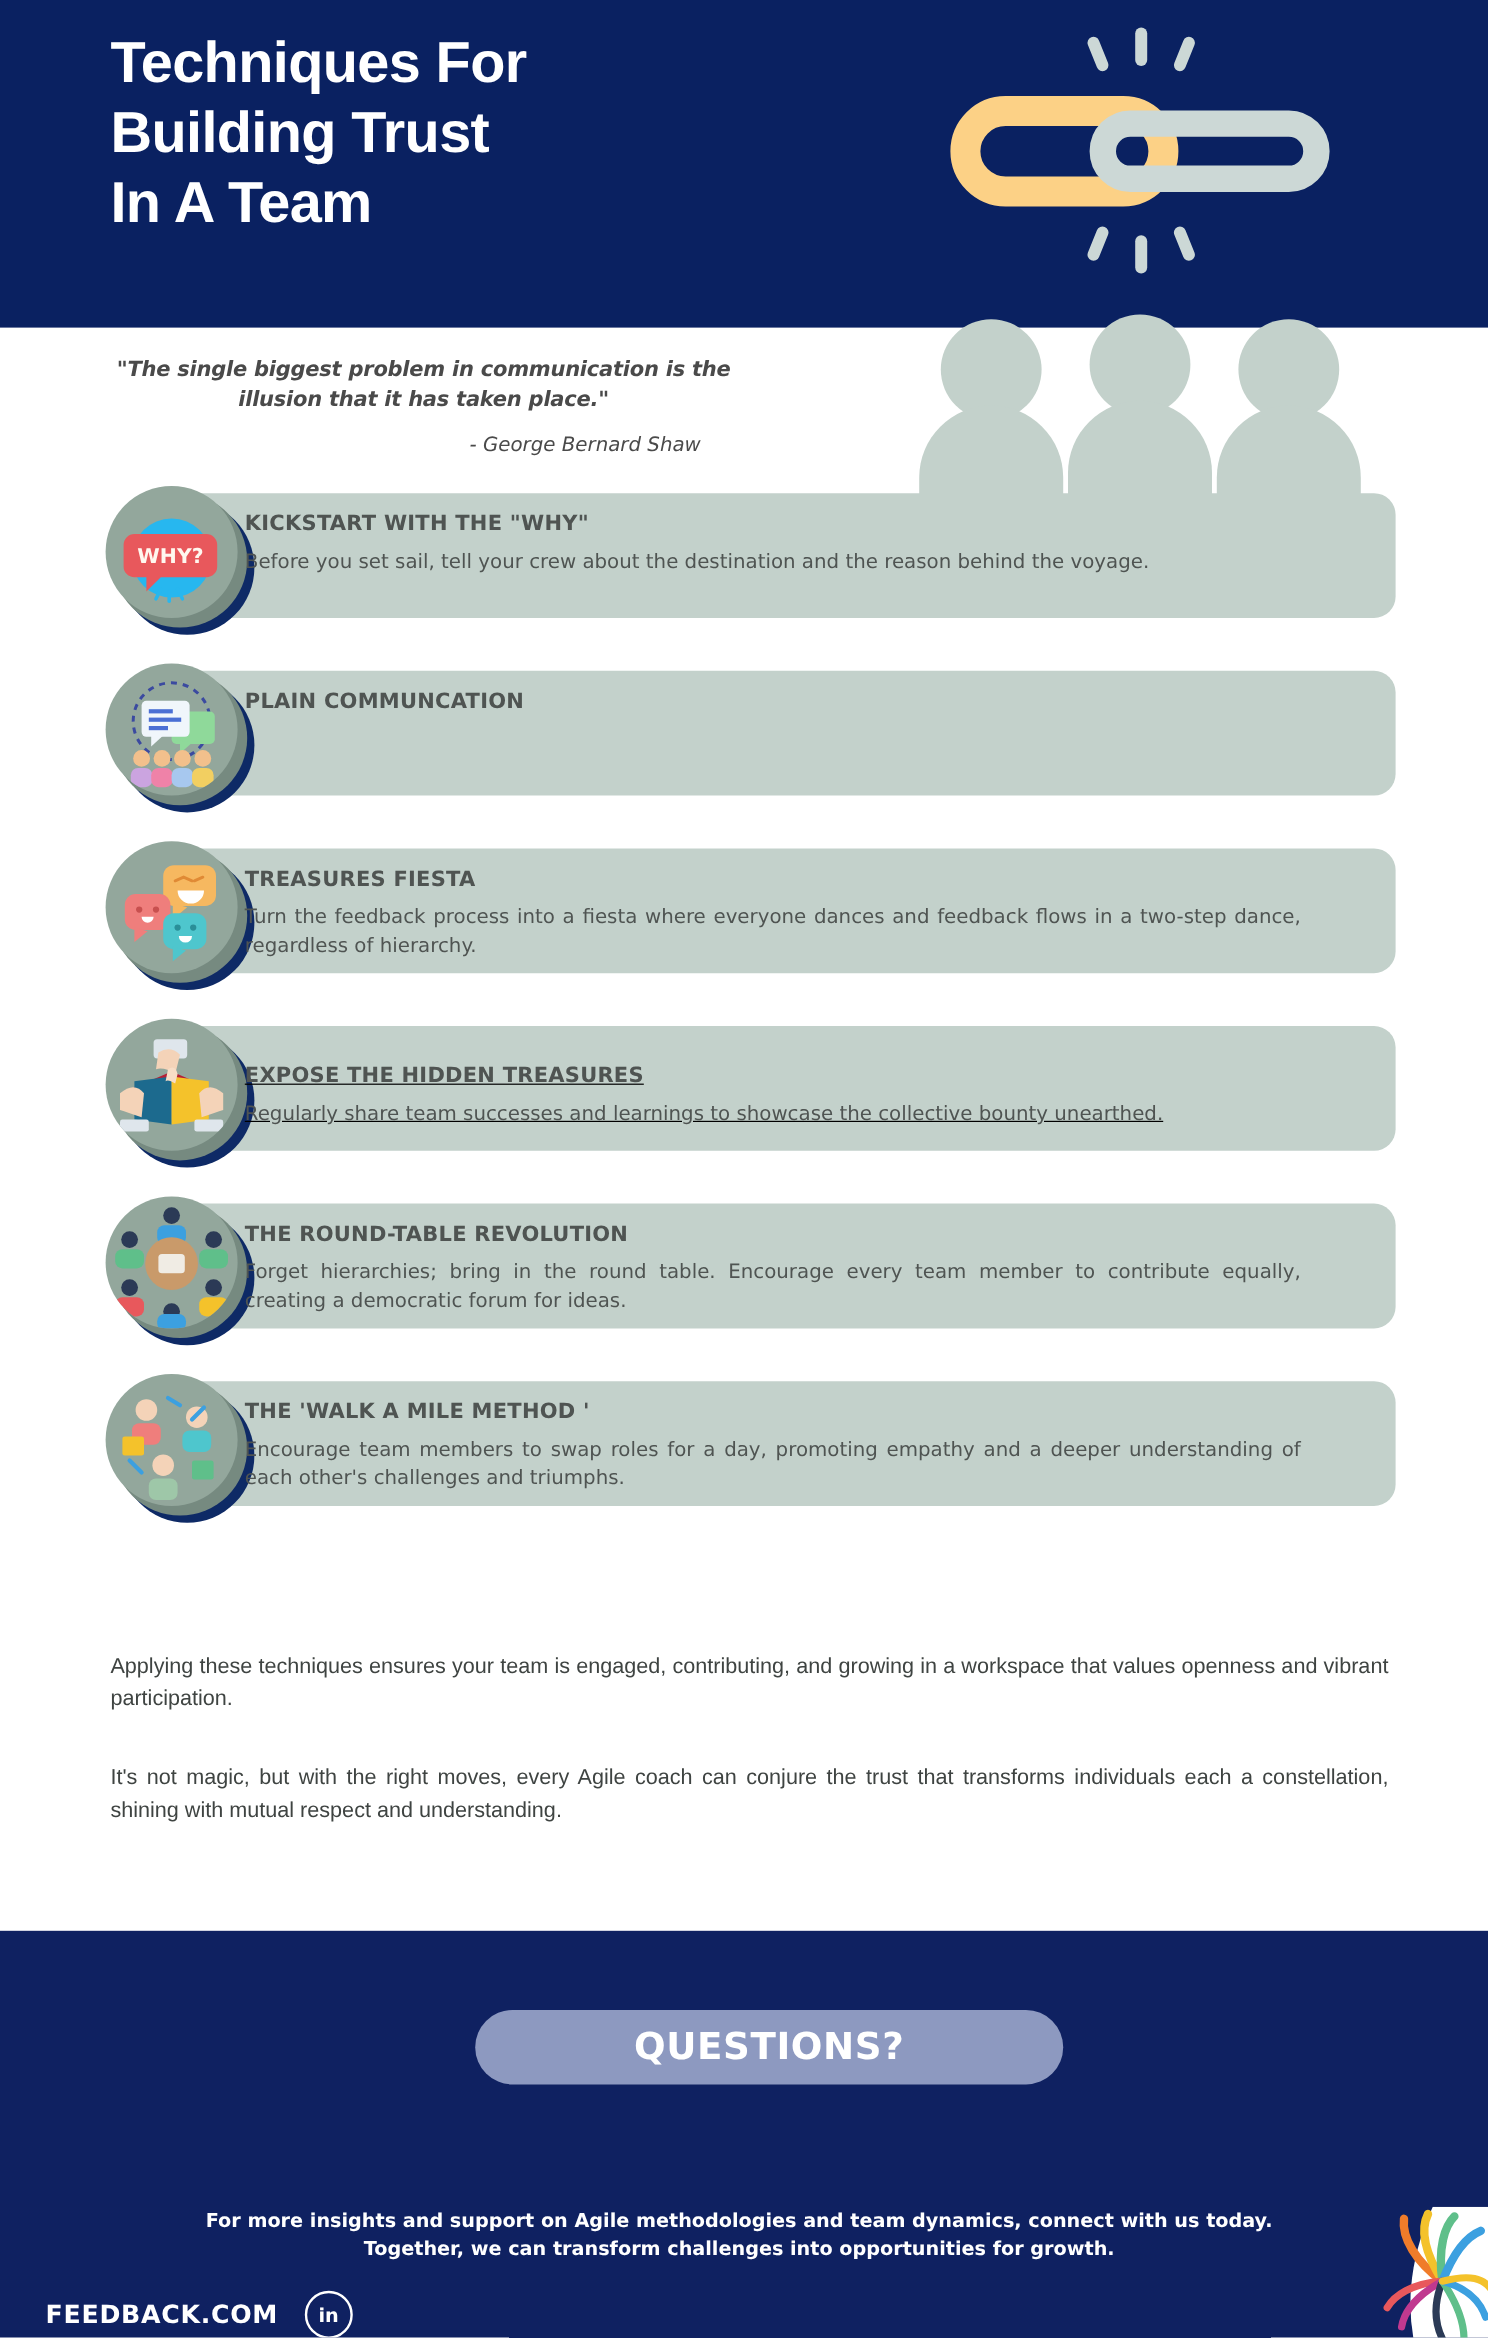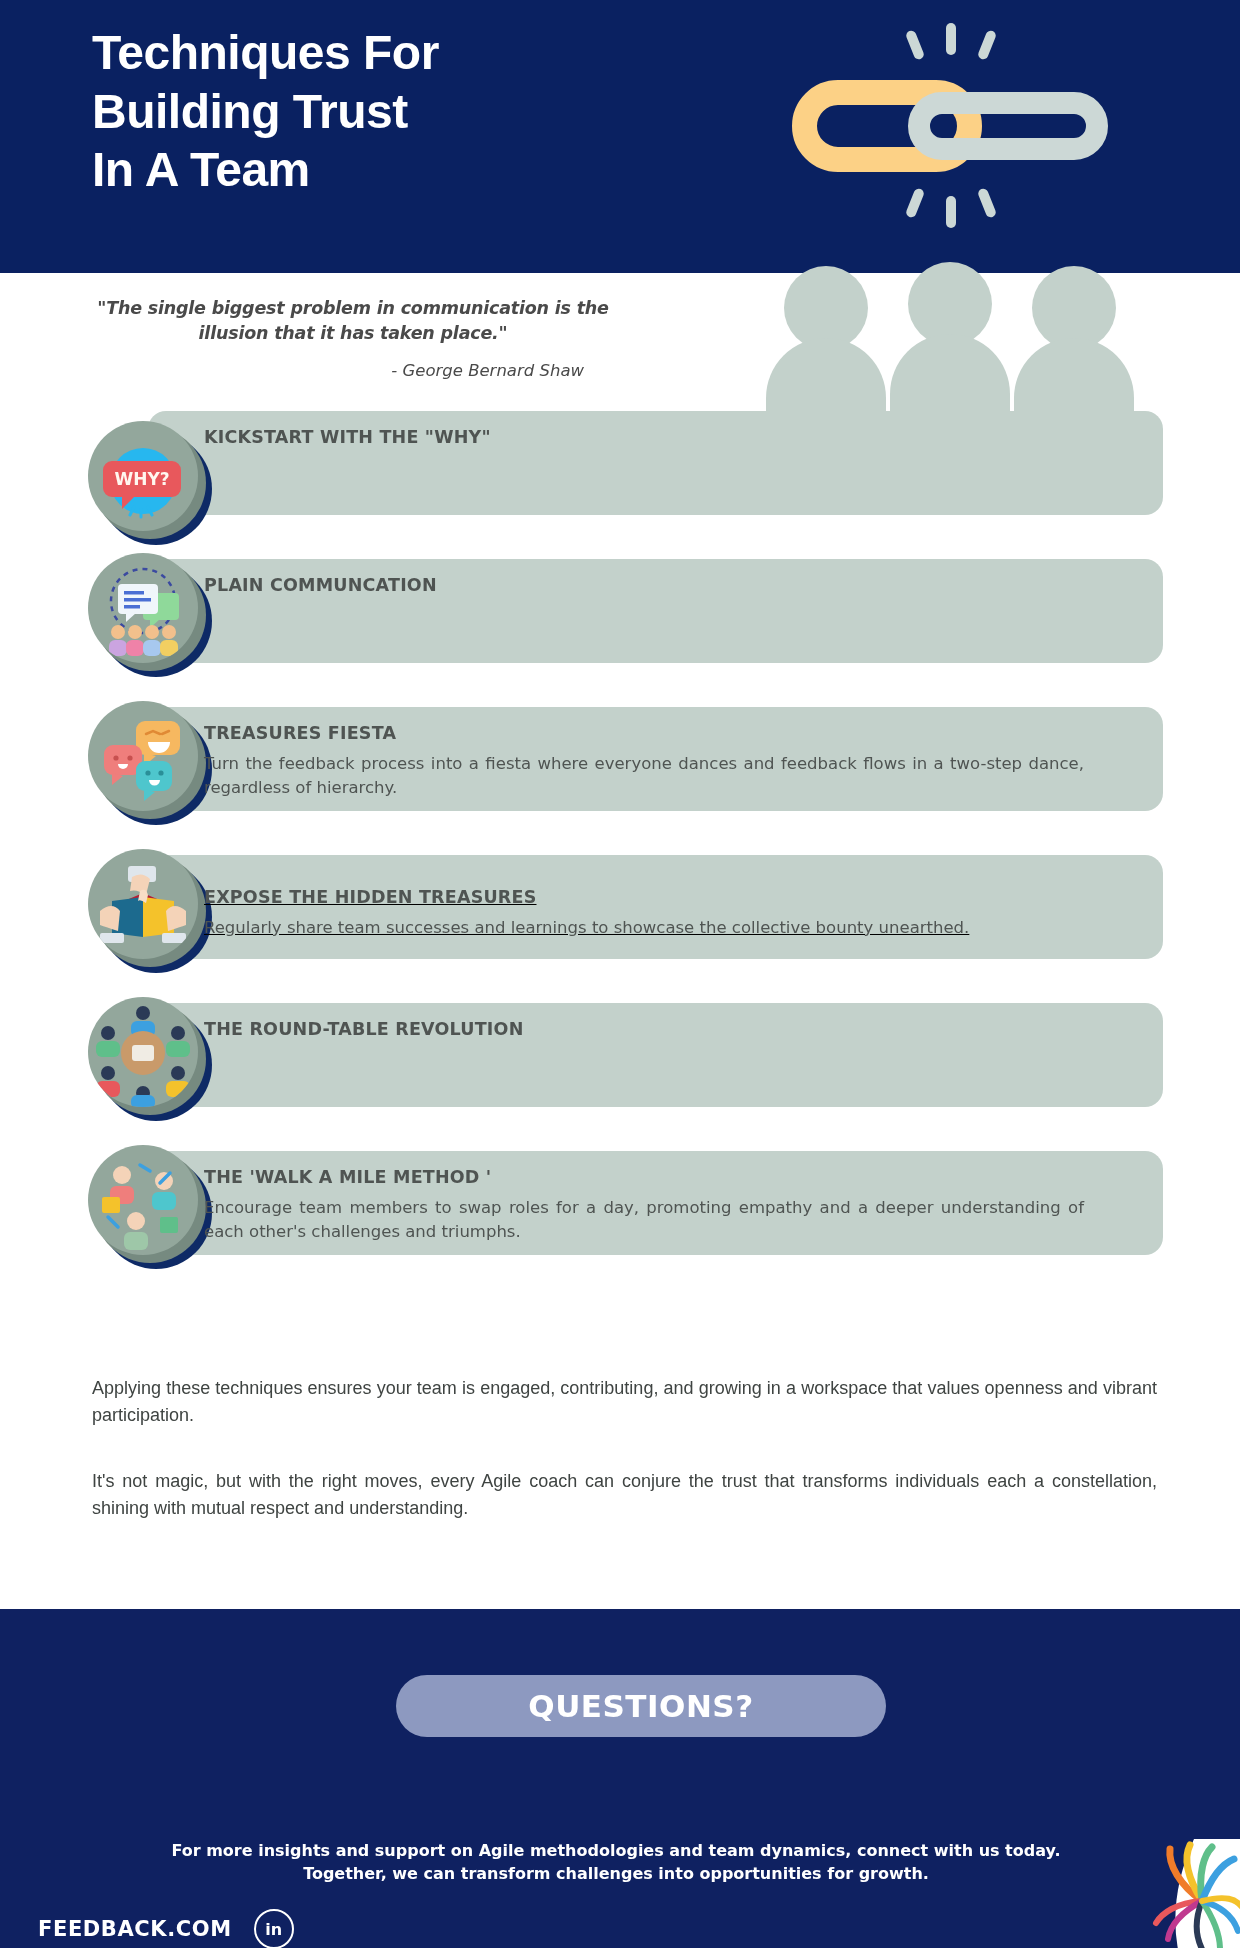--- a/index.html
+++ b/index.html
@@ -180,38 +180,39 @@
 
   <div class="quote-box">
     <div class="quote-text">"The single biggest problem in communication is the illusion that it has taken place."</div>
     <div class="quote-author">- George Bernard Shaw</div>
   </div>
 
   <div class="cards">
 
     <div class="card" style="height:118px;">
       <div class="card-bar" style="top:6px;height:104px;"></div>
-      <div class="card-icon" style="top:16px;">
+      <div class="card-icon" style="top:0;">
         <div class="icon-shadow"></div>
           <div class="icon-mid"></div>
         <div class="icon-face">
           <svg width="110" height="110" viewBox="0 0 110 110">
             <circle cx="55" cy="60" r="33" fill="#27b7ef"></circle>
             <path d="M24 40 h60 a9 9 0 0 1 9 9 v18 a9 9 0 0 1 -9 9 h-38 l-12 12 v-12 h-10 a9 9 0 0 1 -9 -9 v-18 a9 9 0 0 1 9 -9 z" fill="#e8585c"></path>
             <text x="54" y="64" font-family="DejaVu Sans, sans-serif" font-size="17" font-weight="bold" fill="#fff7ef" text-anchor="middle">WHY?</text>
             <g stroke="#27b7ef" stroke-width="3" stroke-linecap="round">
               <line x1="46" y1="86" x2="42" y2="94"></line>
                 <line x1="53" y1="88" x2="53" y2="96"></line>
                 <line x1="60" y1="86" x2="64" y2="94"></line>
             </g>
           </svg>
         </div>
       </div>
       <div class="card-text" style="top:22px;">
         <div class="card-title">KICKSTART WITH THE "WHY"</div>
+        <div class="card-desc">Before you set sail, tell your crew about the destination and the reason behind the voyage.</div>
       </div>
     </div>
 
     <div class="card" style="height:118px;">
       <div class="card-bar" style="top:6px;height:104px;"></div>
       <div class="card-icon" style="top:0;">
         <div class="icon-shadow"></div>
           <div class="icon-mid"></div>
         <div class="icon-face">
           <svg width="110" height="110" viewBox="0 0 110 110">
@@ -330,20 +331,21 @@
               <circle cx="55" cy="96" r="7" fill="#2b3a56"></circle>
                 <rect x="43" y="98" width="24" height="14" rx="6" fill="#3ca0e0"></rect>
             </g>
             <circle cx="55" cy="56" r="22" fill="#c99a6a"></circle>
             <rect x="44" y="48" width="22" height="16" rx="3" fill="#f0ece4"></rect>
           </svg>
         </div>
       </div>
       <div class="card-text" style="top:22px;">
         <div class="card-title">THE ROUND-TABLE REVOLUTION</div>
+        <div class="card-desc">Forget hierarchies; bring in the round table. Encourage every team member to contribute equally, creating a democratic forum for ideas.</div>
       </div>
     </div>
 
     <div class="card" style="height:118px;">
       <div class="card-bar" style="top:6px;height:104px;"></div>
       <div class="card-icon" style="top:0;">
         <div class="icon-shadow"></div>
           <div class="icon-mid"></div>
         <div class="icon-face">
           <svg width="110" height="110" viewBox="0 0 110 110">

